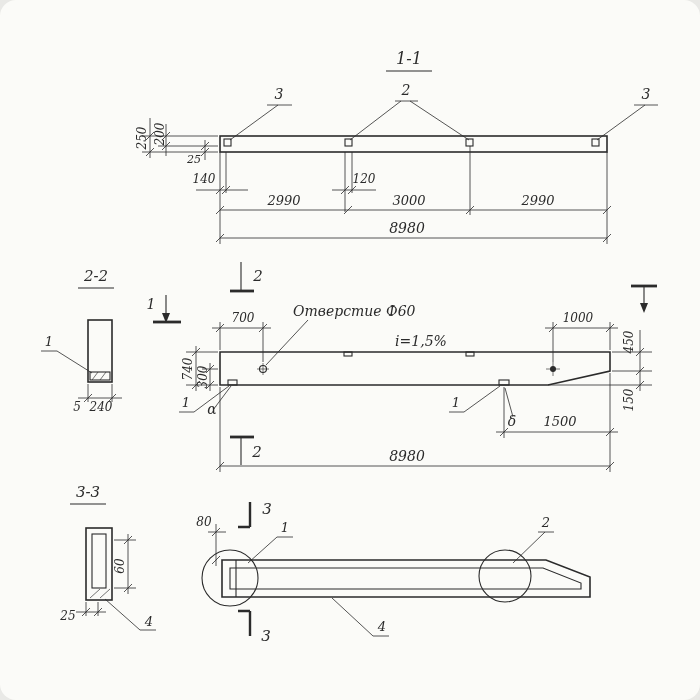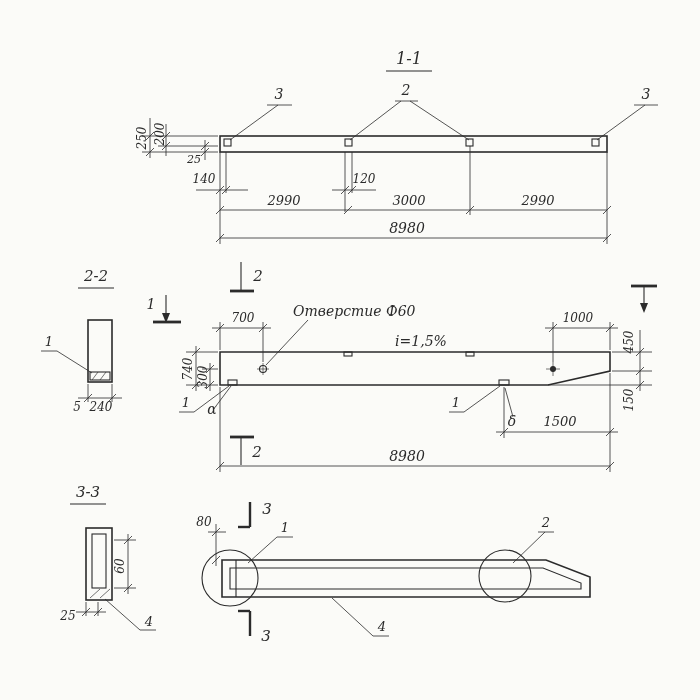--- a/index.html
+++ b/index.html
@@ -1,20 +1,21 @@
 <!DOCTYPE html>
 <html style="--ink: #2b2b2b; --bg: #fbfbf8;"><head>
 <meta charset="utf-8">
 <style>
   :root { --ink:#2b2b2b; --bg:#fbfbf8; }
   html,body { margin:0; padding:0; background:#e9e9e6; }
   .page {
     width:700px; height:700px; background:var(--bg);
     position:relative; overflow:hidden;
     font-family:"DejaVu Serif","Liberation Serif",serif;
+    border-radius:16px;
   }
   svg { display:block; }
   svg line, svg path, svg rect, svg circle, svg use {
     stroke:var(--ink); fill:none; stroke-linecap:butt;
   }
   .o  { stroke-width:1.6; }
   .m  { stroke-width:1.1; }
   .d  { stroke-width:0.8; }
   .h  { stroke-width:0.65; }
   .tk { stroke-width:2.8; }

